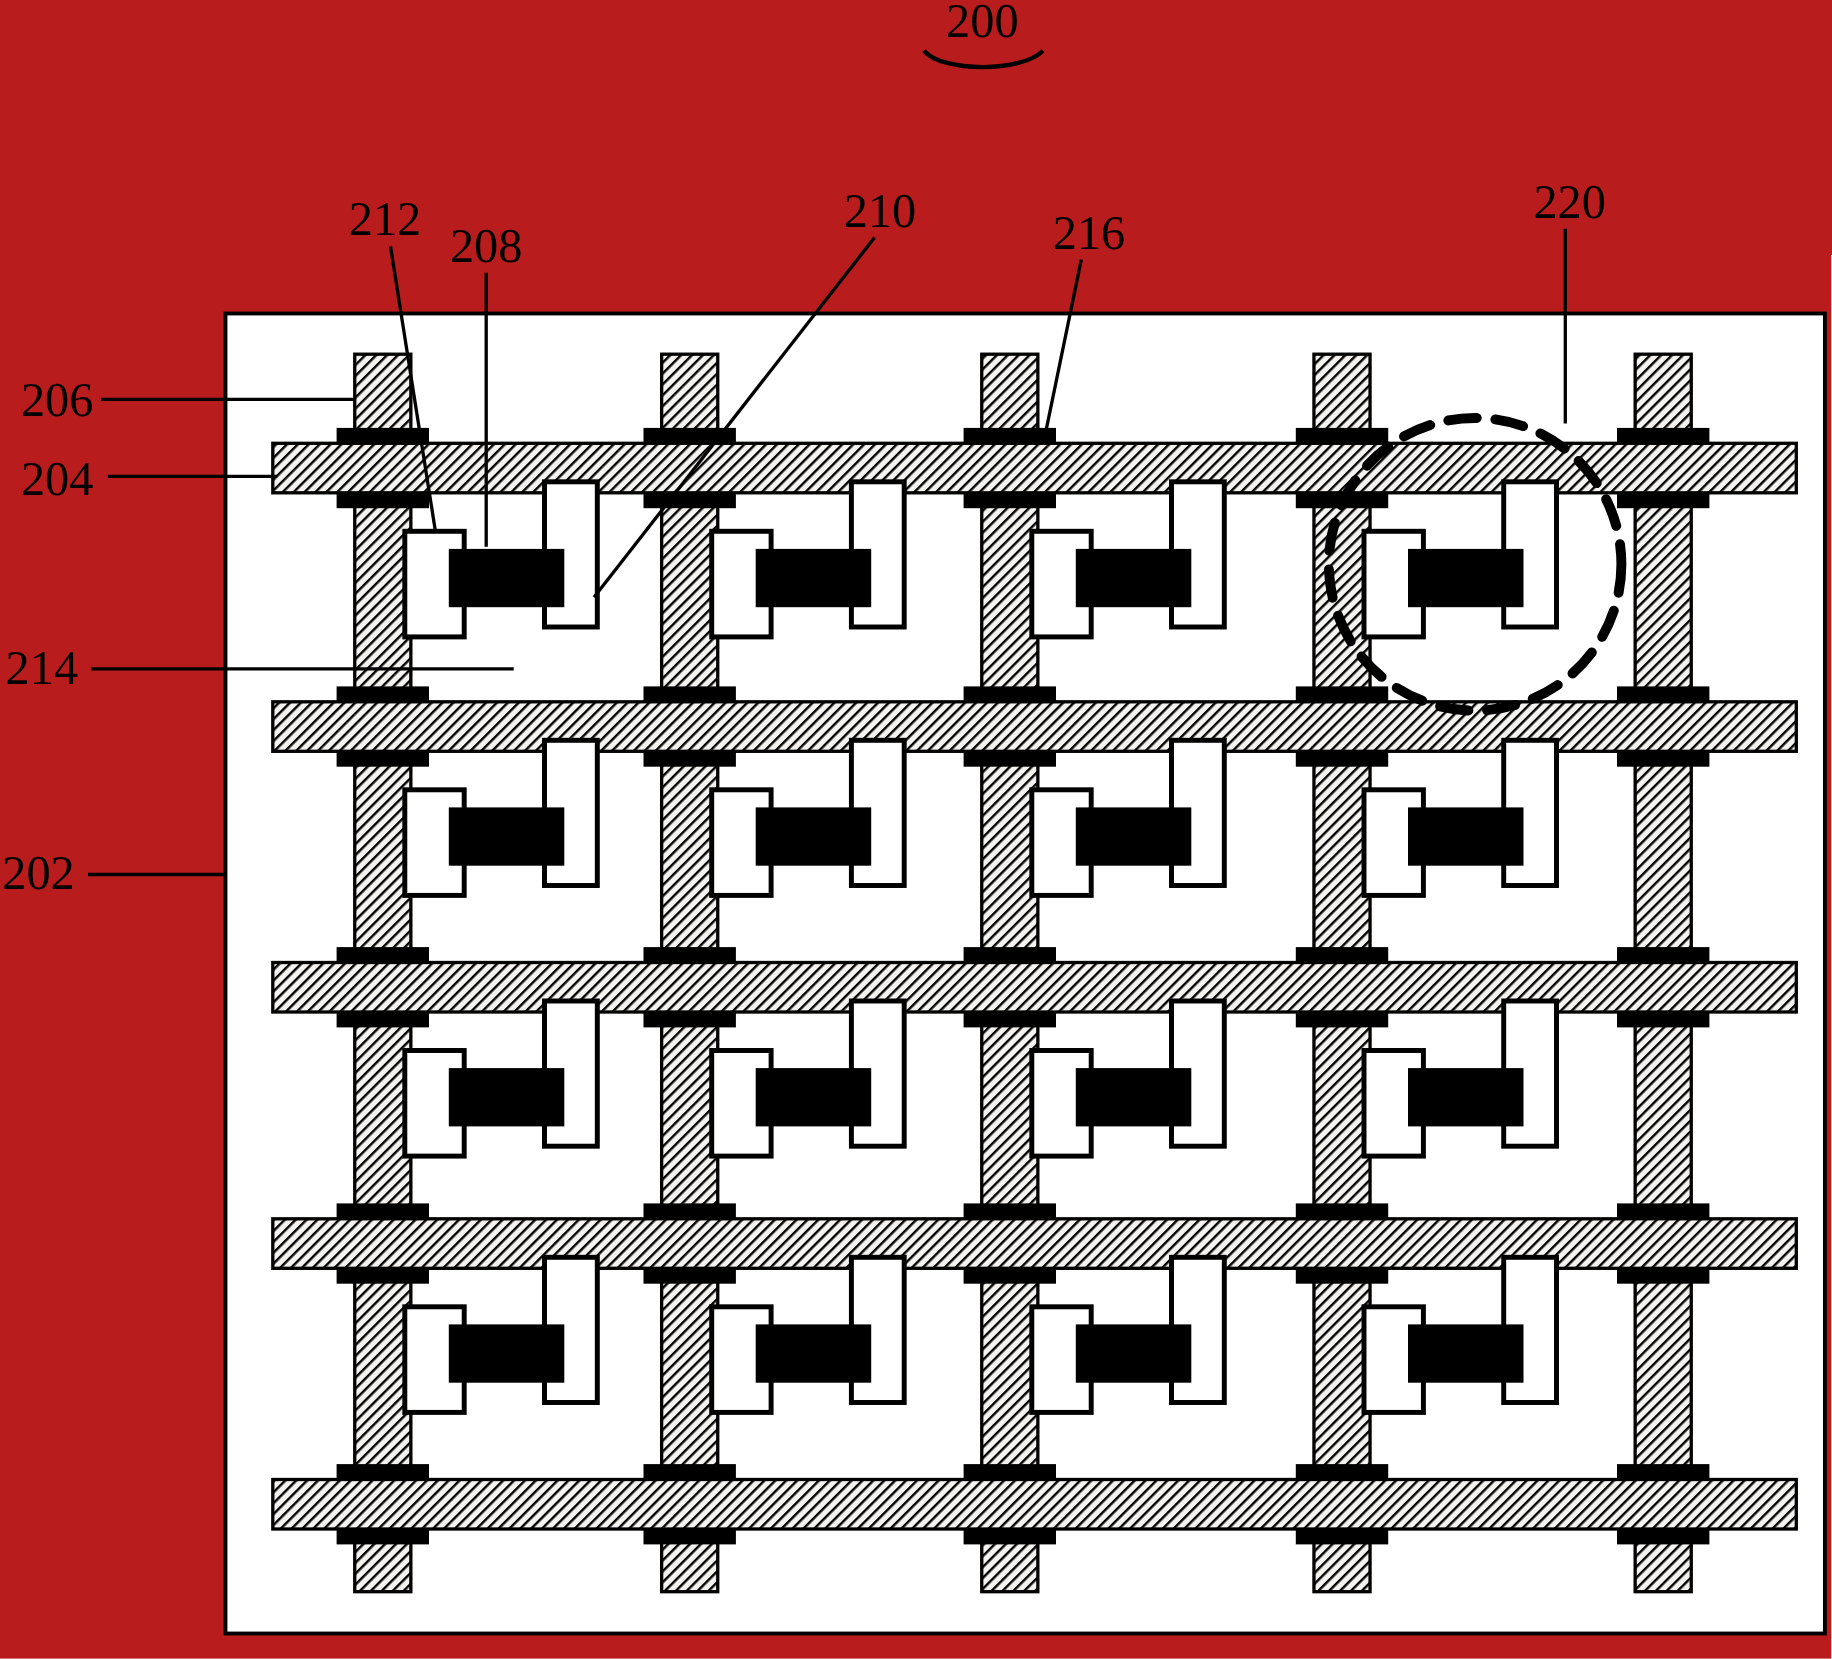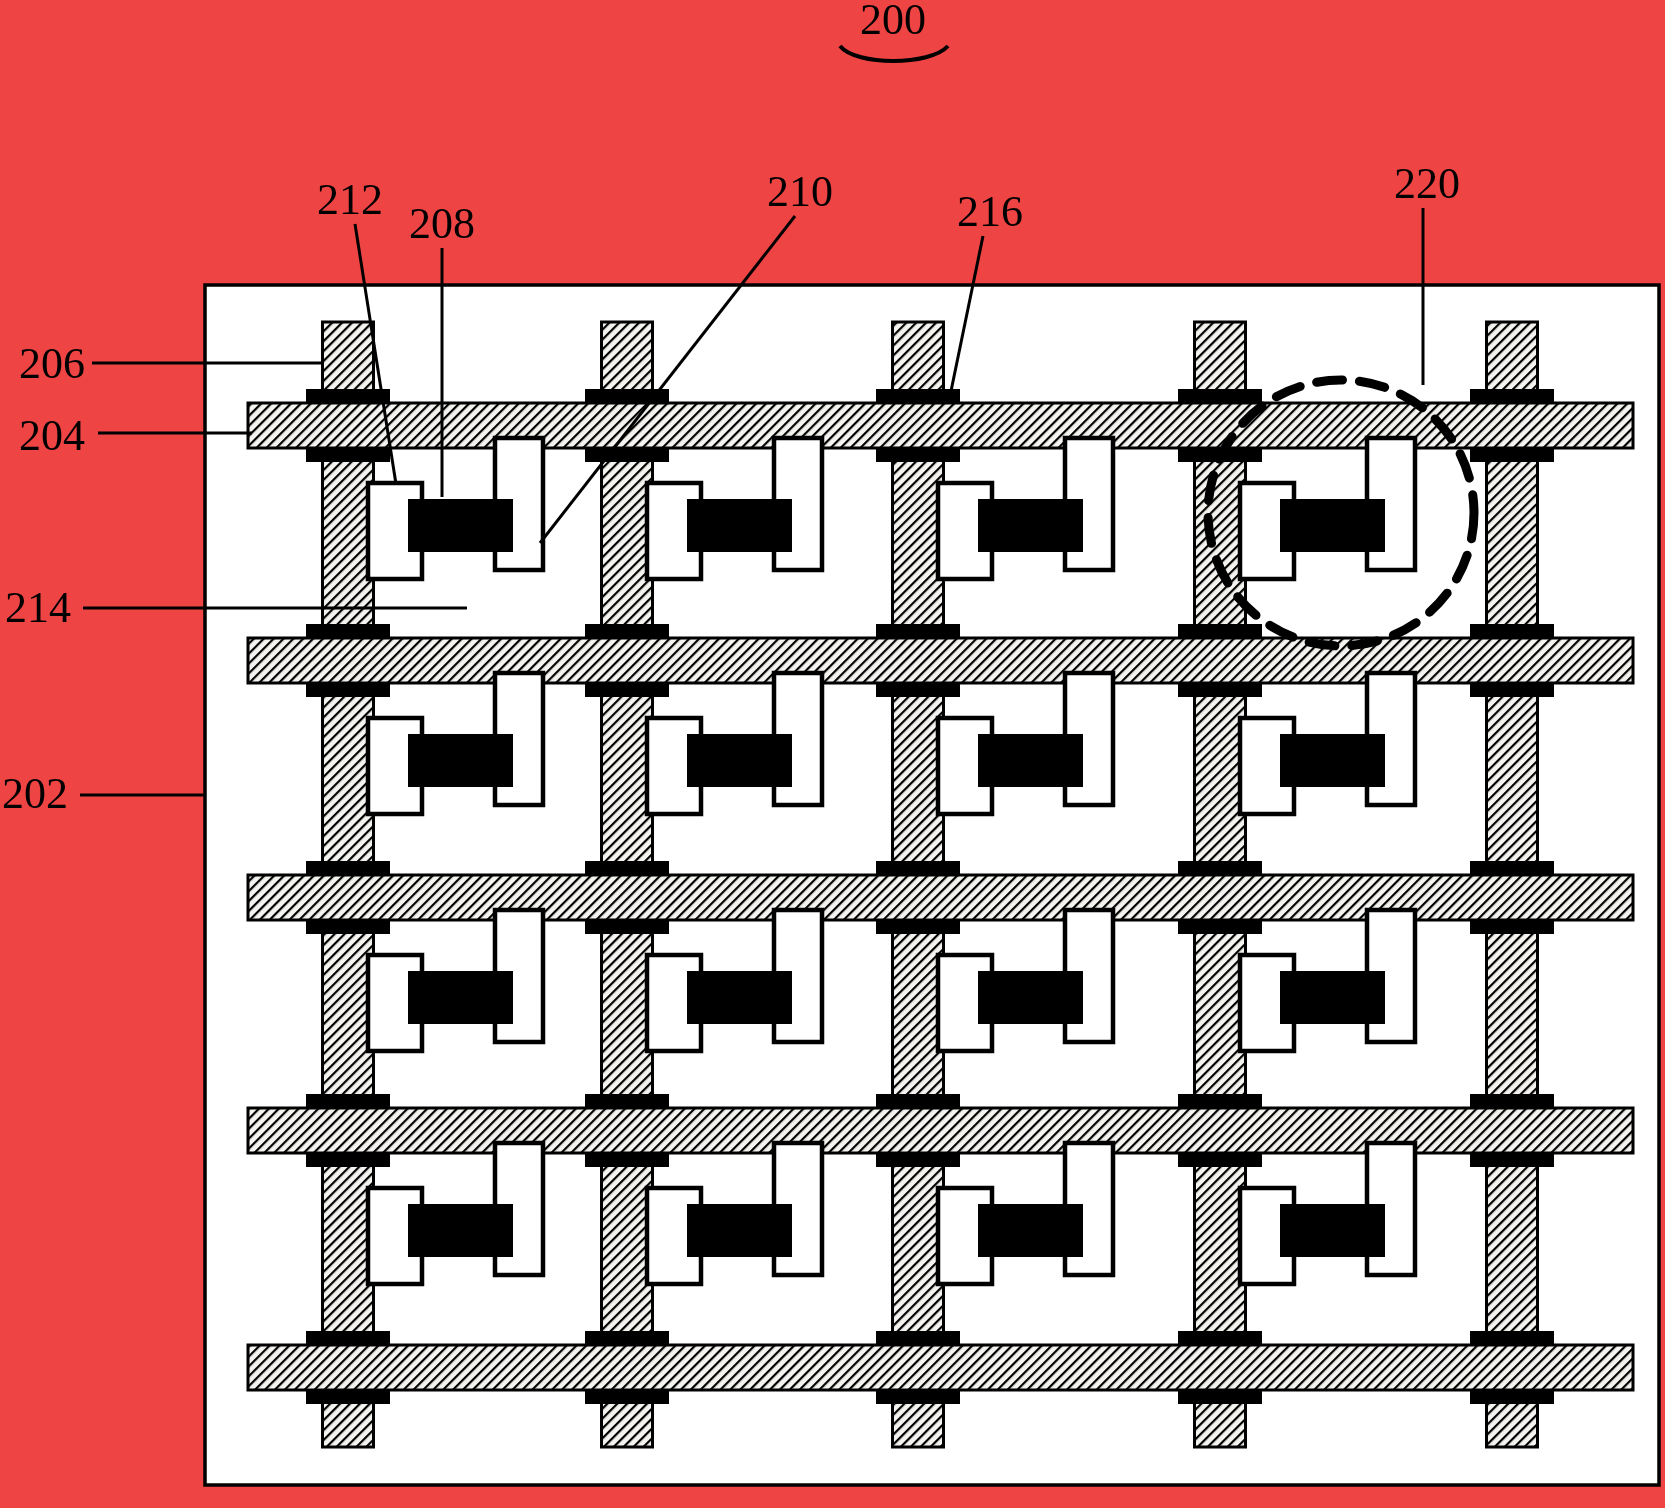--- a/index.html
+++ b/index.html
@@ -1,16 +1,16 @@
 <!DOCTYPE html>
 <html><head>
 <meta charset="utf-8">
 <style>
   html, body { margin: 0; padding: 0; background: #ffffff; }
-  #stage { width: 1665px; height: 1508px; position: relative; background: #ef4444; }
+  #stage { width: 1665px; height: 1508px; position: relative; background: #b91c1c; }
   svg { display: block; }
   .hatch   { fill: url(#hatchPattern); stroke: #000; stroke-width: 3; }
   .substrate { fill: #ffffff; stroke: #000; stroke-width: 3.5; }
   .pad     { fill: #000; stroke: none; }
   .contact { fill: #ffffff; stroke: #000; stroke-width: 4.5; }
   .element { fill: #000; stroke: none; }
   .leader  { stroke: #000; stroke-width: 3; fill: none; }
   .brace   { stroke: #000; stroke-width: 4; fill: none; }
   .highlight { fill: none; stroke: #000; stroke-width: 9; stroke-dasharray: 26 17; stroke-linecap: round; }
   text.ref { font-family: "Liberation Serif", "DejaVu Serif", serif;

